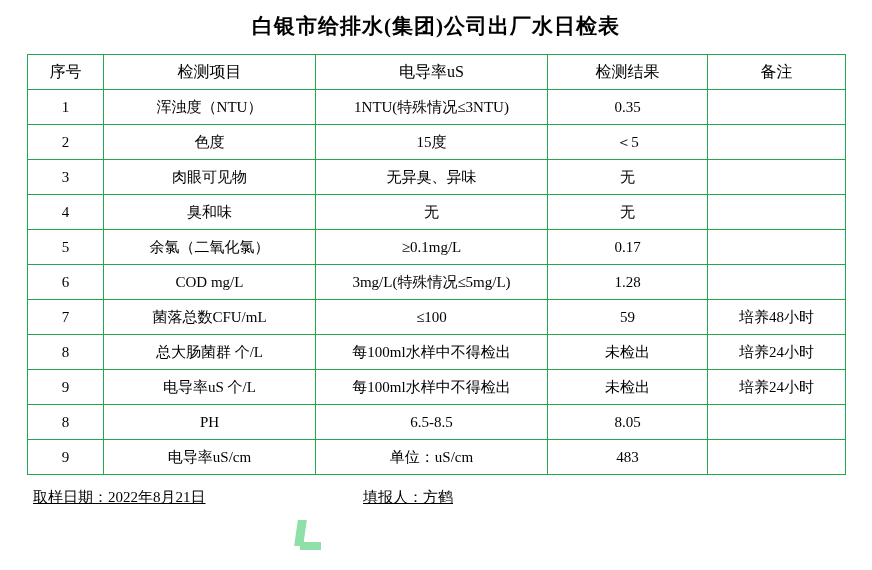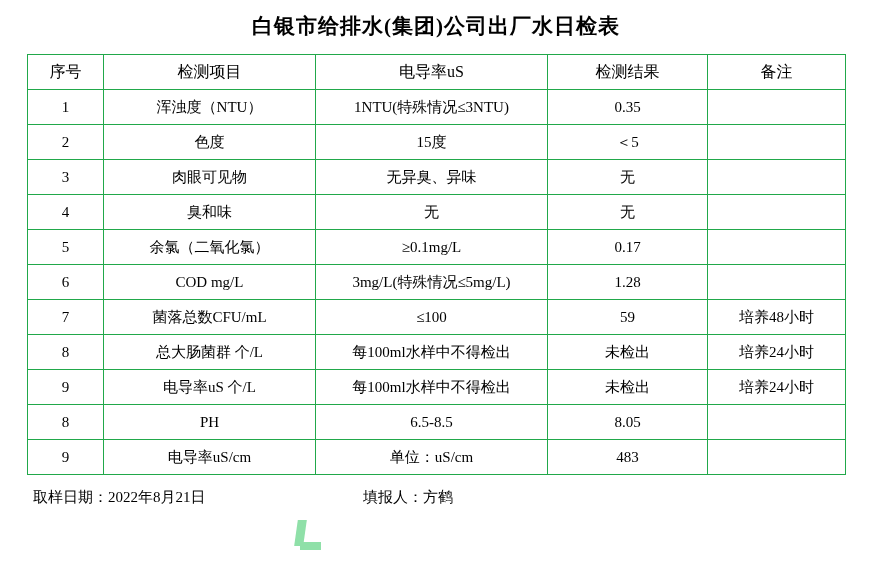--- a/index.html
+++ b/index.html
@@ -61,20 +61,21 @@
   .footer {
     width: 818px;
     margin: 0 auto;
     display: flex;
     font-size: 15px;
     padding-top: 9px;
     position: relative;
   }
   .footer .f-item {
     white-space: nowrap;
+    text-decoration: underline;
   }
   .f-sample { margin-left: 6px; width: 330px; }
   .f-test { width: 250px; }
   .stamp {
     position: absolute;
     left: 296px;
     top: 520px;
     width: 26px;
     height: 30px;
     pointer-events: none;

